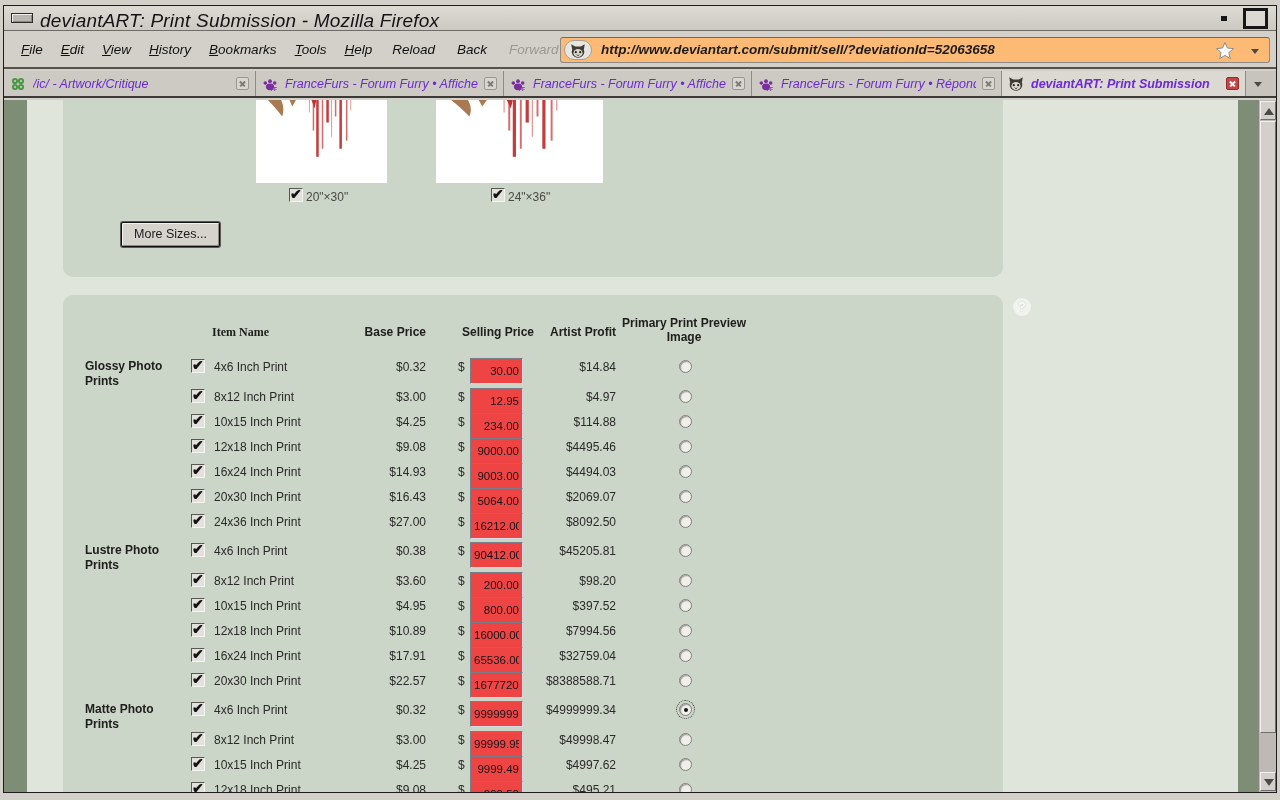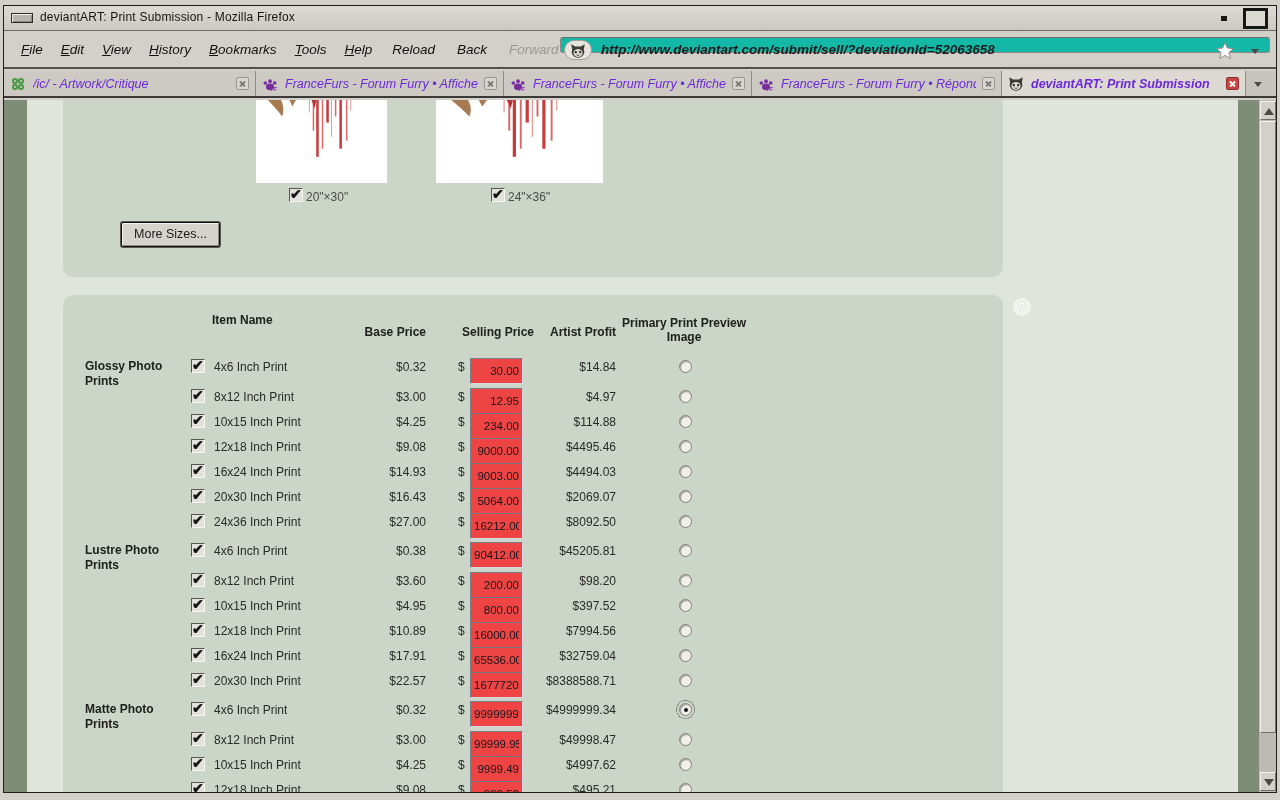--- a/index.html
+++ b/index.html
@@ -10,43 +10,43 @@
   .inner  { position:absolute; left:3px; top:5px; right:3px; bottom:7px;
             border:1px solid #1d1d1b; background:#d3d0ca; }
 
   
   .titlebar { position:absolute; left:0; top:0; right:0; height:25px;
               background:linear-gradient(#dedbd5,#ccc9c3);
               border-bottom:1px solid #6f6c67; }
   .win-menu-btn { position:absolute; left:7px; top:7px; width:22px; height:10px;
               background:#b9b6b0; border:1px solid #2b2b29;
               box-shadow:inset 1px 1px 0 #f2f0ec, inset -1px -1px 0 #8b8883; }
-  .title { position:absolute; left:36px; top:4px; font-size:12px; 
+  .title { position:absolute; left:36px; top:4px; font-size:19px; font-style:italic;
            color:#141414; letter-spacing:0.2px; }
   .btn-min { position:absolute; right:44px; top:5px; width:16px; height:15px; }
   .btn-min::after { content:""; position:absolute; left:5px; top:5px; width:6px; height:5px;
            background:#171717; }
   .btn-max { position:absolute; right:8px; top:2px; width:25px; height:21px;
            border:3px solid #171717; background:#dcd9d3; }
 
   
   .toolbar { position:absolute; left:0; top:26px; right:0; height:37px;
              background:#d3d0ca; border-bottom:2px solid #55524e; }
   .menu-item { display:inline-block; font-size:13.5px; font-style:italic; color:#111;
              margin:10px 9px 12px 9px; cursor:default; }
   .menu-item::first-letter { text-decoration:underline; }
   .menus { position:absolute; left:8px; top:0; white-space:nowrap; }
   .nav-btn { display:inline-block; font-size:13.5px; font-style:italic; color:#111;
              margin:10px 11px 0 11px; }
   .nav-btn.disabled { color:#9b9893; }
   .nav-caret { display:inline-block; width:0; height:0; margin:14px 8px 0 2px;
              border-left:4px solid transparent; border-right:4px solid transparent;
              border-top:5px solid #4c4a46; }
-  .urlbar { position:absolute; left:556px; right:6px; top:5px; height:16px;
-            background:#14b8a6; border:1px solid #8d8a85; border-top-color:#6e6b66;
+  .urlbar { position:absolute; left:556px; right:6px; top:5px; height:26px;
+            background:#fdba74; border:1px solid #8d8a85; border-top-color:#6e6b66;
             border-radius:3px; }
   .url-favicon { position:absolute; left:3px; top:2px; width:28px; height:20px;
             background:#e8e5df; border:1px solid #a3a09b; border-radius:10px;
             text-align:center; padding-top:2px; }
   .url-text { position:absolute; left:40px; top:4px; font-size:13.5px; font-weight:bold;
             font-style:italic; color:#1c1c1c; white-space:nowrap; }
   .star-icon { position:absolute; right:34px; top:3px; }
   .url-caret { position:absolute; right:10px; top:11px; width:0; height:0;
             border-left:4px solid transparent; border-right:4px solid transparent;
             border-top:5px solid #4c4a46; }
@@ -103,21 +103,21 @@
               font-size:12.5px; color:#1c1c1c; text-align:center; padding-top:4px; }
 
   .help-icon { position:absolute; left:986px; top:198px; width:18px; height:18px;
               border-radius:50%; background:rgba(255,255,255,0.55); color:#fdfefd;
               font-size:12px; font-weight:bold; text-align:center; line-height:18px;
               text-shadow:0 0 2px #b9c4b4; }
 
   
   .thead { position:absolute; left:0; top:0; width:100%; font-weight:bold;
            font-size:12px; color:#20201e; }
-  .h-item    { position:absolute; left:149px; top:18px; }
+  .h-item    { position:absolute; left:149px; top:30px;font-family:Liberation Serif, serif; }
   .h-base    { position:absolute; left:240px; top:30px; width:123px; text-align:right; }
   .h-sell    { position:absolute; left:348px; top:30px; width:123px; text-align:right; }
   .h-profit  { position:absolute; left:465px; top:30px; width:88px;  text-align:right; }
   .h-primary { position:absolute; left:545px; top:21px; width:152px; text-align:center;
                line-height:14px; }
 
   .rows { position:absolute; left:0; top:56px; width:100%; }
   .group { position:relative; margin-top:4px; }
   .group:first-child { margin-top:6px; }
   .group-label { position:absolute; left:22px; top:2px; width:86px;

